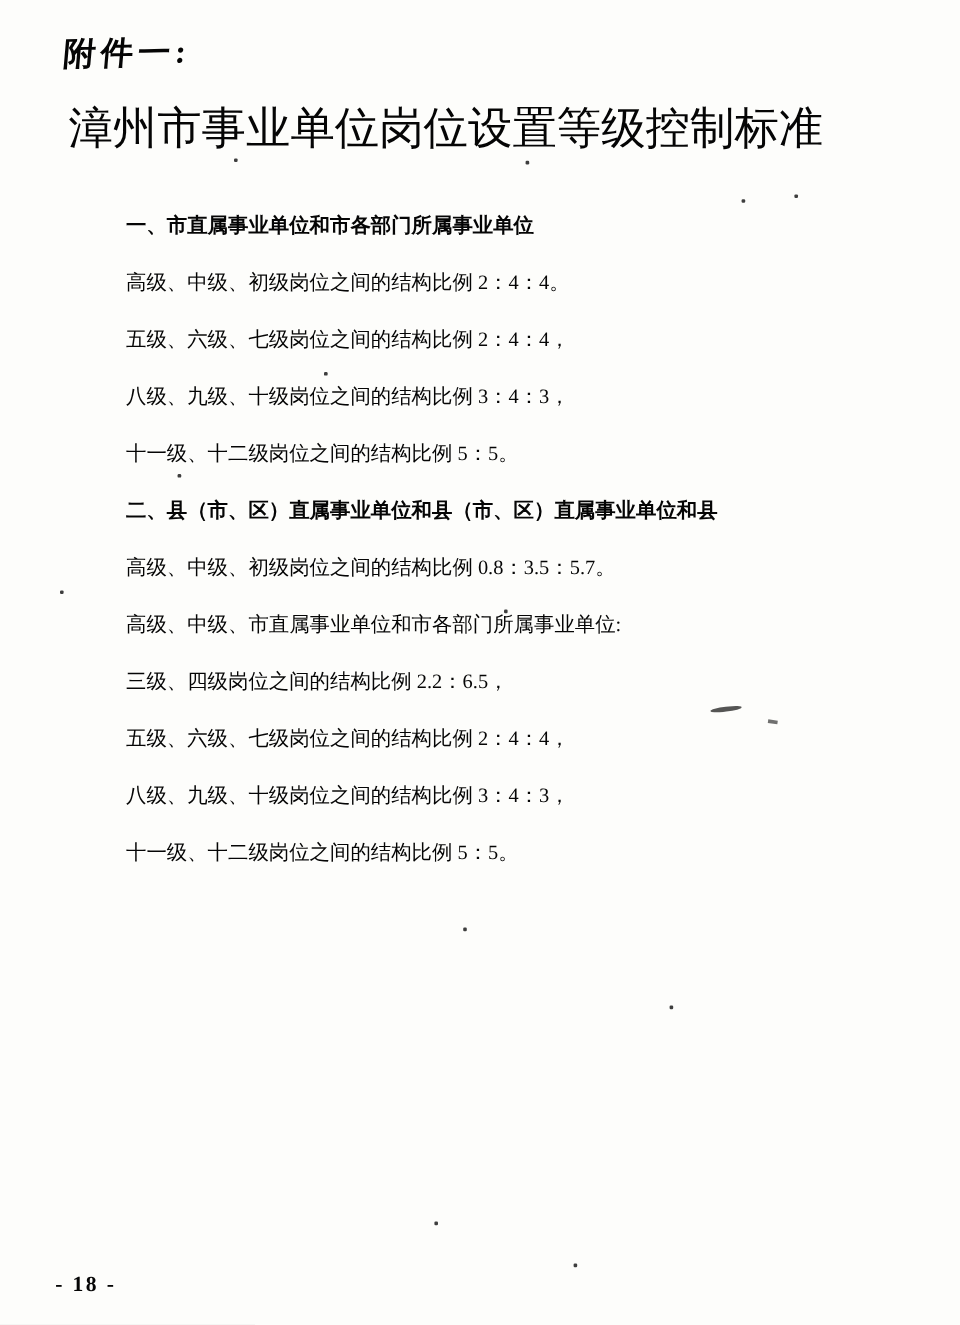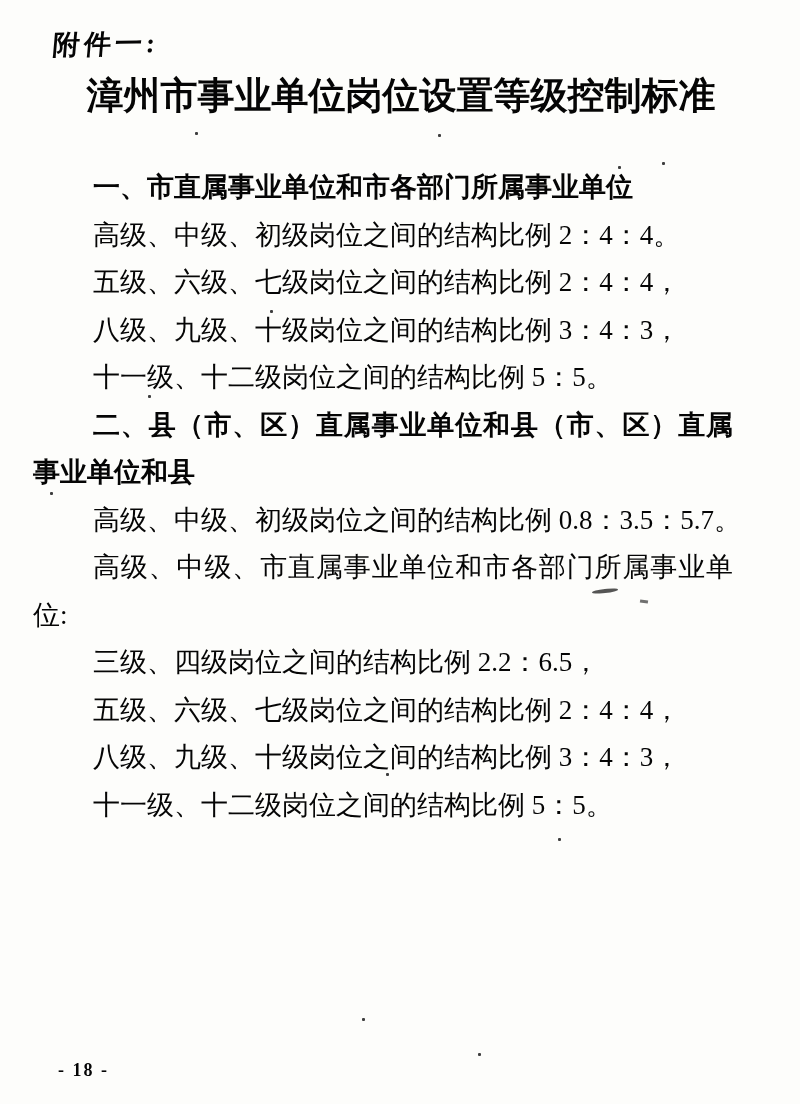--- a/index.html
+++ b/index.html
@@ -15,40 +15,40 @@
   
   .attachment {
     position:absolute; left:53px; top:26px;
     font-size:27px; letter-spacing:4px;
     transform:skewX(-6deg) rotate(-1deg);
     font-weight:bold;
   }
   
   .title {
     position:absolute; left:45px; top:70px; width:710px;
-    margin:1px; text-align:center;
+    margin:12px; text-align:left;
     font-family:"Liberation Sans","DejaVu Sans",sans-serif;
-    font-weight:bold; font-size:37px; letter-spacing:0;
+    font-weight:normal; font-size:37px; letter-spacing:0;
     white-space:nowrap;
   }
   
   .body {
-    position:absolute; left:33px; top:164px; width:700px;
-    font-size:27px; line-height:47.5px;
+    position:absolute; left:45px; top:164px; width:700px;
+    font-size:17px; line-height:47.5px;
     text-align:justify;
   }
   .body p { margin:0; text-indent:60px; }
   .body p.h {
     font-family:"Liberation Sans","DejaVu Sans",sans-serif;
     font-weight:bold;
   }
   .body p.nw { white-space:nowrap; overflow:visible; }
   .pageno {
     position:absolute; left:46px; top:1060px;
-    font-size:18px; font-weight:bold; letter-spacing:2px;margin-left:12px;
+    font-size:18px; font-weight:bold; letter-spacing:2px;
   }
   
   .speck {
     position:absolute; width:3px; height:3px;
     background:#1c1c1c; border-radius:1px; opacity:.85;
   }
   .smudge {
     position:absolute; left:592px; top:589px;
     width:26px; height:4px; background:#2a2a2a;
     border-radius:50% 40% 50% 40%;

